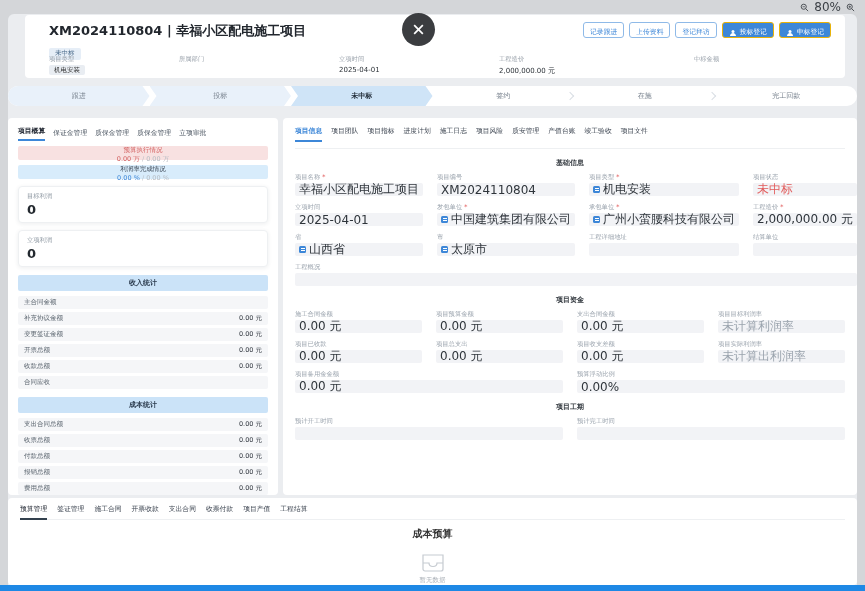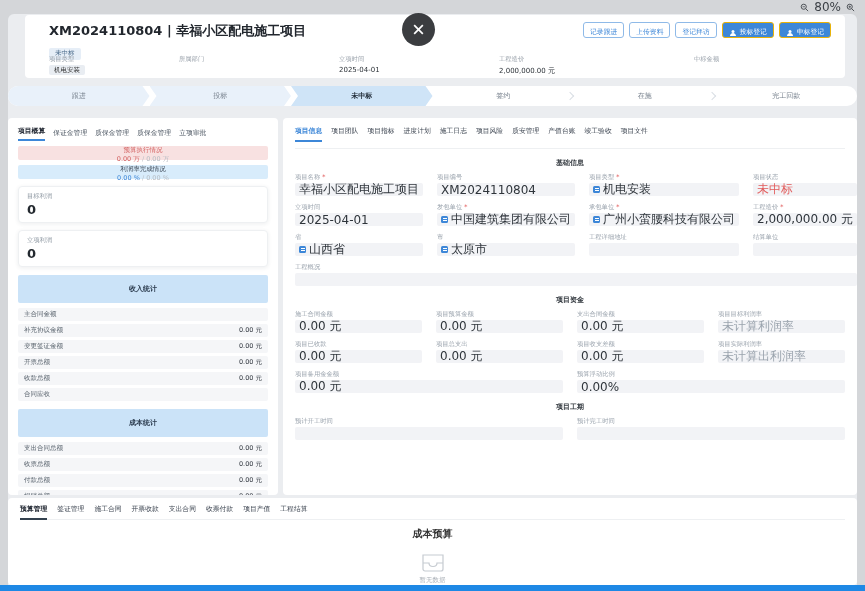--- a/index.html
+++ b/index.html
@@ -61,21 +61,21 @@
   .bar.pink{background:#f8e1e1;}
   .bar.pink .bar-label,.bar.pink .bar-val{color:#d25f5f;}
   .bar.blue{background:#d8ecfb;}
   .bar.blue .bar-label{color:#3a4654;}
   .bar.blue .bar-val{color:#3d87d8;}
   .bar-total{color:#b6bcc3;}
   .scard{background:#fff;border:1px solid #eef0f2;box-shadow:0 1px 4px rgba(31,41,55,0.08);border-radius:4px;
          padding:5px 8px;margin-top:7px;}
   .scard-label{font-size:6.3px;color:#8d97a1;}
   .scard-value{font-size:13px;font-weight:bold;color:#23292f;margin-top:1px;}
-  .sec-head{height:28px;background:#cbe3f8;border-radius:2px;display:flex;align-items:center;justify-content:center;
+  .sec-head{height:16px;background:#cbe3f8;border-radius:2px;display:flex;align-items:center;justify-content:center;
             font-size:7px;font-weight:bold;color:#2b3b4e;margin:8px 0 5px;}
   .srow{height:13px;background:#f5f6f8;border-radius:2px;display:flex;justify-content:space-between;
         align-items:center;padding:0 6px;margin-bottom:3px;font-size:6.5px;}
   .srow-label{color:#5a646e;white-space:nowrap;}
   .srow-value{color:#323840;white-space:nowrap;}
   
   .mtabs{display:flex;gap:9px;border-bottom:1px solid #eef0f2;padding-bottom:12px;}
   .mtab{font-size:6.8px;color:#3c4450;white-space:nowrap;cursor:pointer;position:relative;}
   .mtab.active{color:#3d87d8;font-weight:bold;}
   .mtab.active::after{content:'';position:absolute;left:0;right:0;bottom:-6px;height:2px;background:#3d87d8;}
@@ -86,21 +86,21 @@
   .f-value{height:13px;background:#f2f3f6;border-radius:2px;display:flex;align-items:center;padding:0 4px;
            font-size:12px;color:#2f353b;white-space:nowrap;overflow:hidden;}
   .f-value.muted{color:#9aa3ad;}
   .f-value.red{color:#e25c5c;}
   .doc-icon{width:7px;height:7px;border-radius:1.5px;background-color:#3d87d8;margin-right:3px;flex:none;
             background-image:linear-gradient(#fff,#fff),linear-gradient(#fff,#fff);
             background-size:4px 1px,4px 1px;background-position:1.5px 2px,1.5px 4px;background-repeat:no-repeat;}
   
   .btabs{display:flex;gap:10px;border-bottom:1px solid #eef0f2;padding-bottom:5px;}
   .btab{font-size:6.8px;color:#3c4450;white-space:nowrap;cursor:pointer;position:relative;}
-  .btab.active{color:#1f2530;font-weight:bold;}
+  .btab.active{color:#1f2530;font-weight:normal;}
   .btab.active::after{content:'';position:absolute;left:0;right:0;bottom:-6px;height:2px;background:#33414e;}
   .empty-title{text-align:center;font-size:10px;font-weight:bold;color:#333;margin-top:7px;}
   .empty-icon{display:flex;justify-content:center;margin-top:12px;}
   .empty-text{text-align:center;font-size:6.5px;color:#aab0b7;margin-top:3px;}
 </style>
 </head>
 <body>
 
 <div class="canvas">
 

